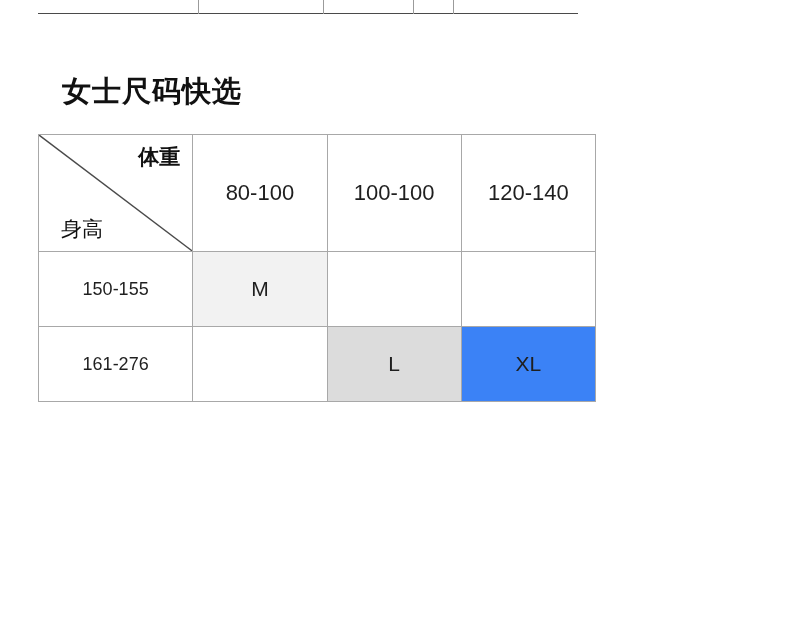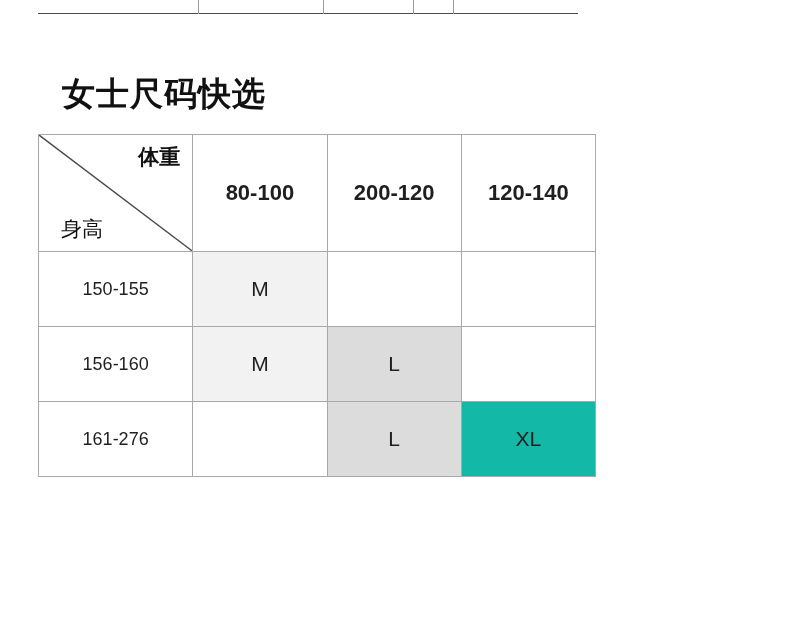--- a/index.html
+++ b/index.html
@@ -39,21 +39,21 @@
     width: 0;
     height: 44px;
     border-left: 1px solid #9b9b9b;
   }
 
   
   .heading {
     position: absolute;
     left: 62px;
     top: 72px;
-    font-size: 33px;
+    font-size: 29px;
     font-weight: bold;
     letter-spacing: 1px;
     color: #111;
     white-space: nowrap;
   }
 
   
   .size-table {
     position: absolute;
     left: 38px;
@@ -102,30 +102,29 @@
     position: absolute;
     left: 22px;
     bottom: 8px;
     font-size: 21px;
     font-weight: normal;
     color: #111;
   }
   .size-table td.weight-head {
     font-size: 22px;
     color: #1f1f1f;
-    font-weight: bold;
   }
   .size-table td.row-head {
     font-size: 18px;
   }
 
   
   .fill-m  { background: #f2f2f2; }
   .fill-l  { background: #dcdcdc; }
-  .fill-xl { background: #14b8a6; }
+  .fill-xl { background: #3b82f6; }
   .fill-none { background: #ffffff; }
 </style>
 </head>
 <body>
 
 <div class="top-fragment">
   <div class="tf-row"></div>
   <div class="tf-v" style="left:160px;"></div>
   <div class="tf-v" style="left:285px;"></div>
   <div class="tf-v" style="left:375px;"></div>
@@ -144,37 +143,31 @@
   <tbody>
     <tr class="header-row">
       <td class="corner">
         <svg class="diag" viewBox="0 0 154 116" preserveAspectRatio="none">
           <line x1="0" y1="0" x2="154" y2="116" stroke="#4a4a4a" stroke-width="1.4"></line>
         </svg>
         <span class="lbl-weight">体重</span>
         <span class="lbl-height">身高</span>
       </td>
       <td class="weight-head">80-100</td>
-      <td class="weight-head">200-120</td>
+      <td class="weight-head">100-100</td>
       <td class="weight-head">120-140</td>
     </tr>
 
     <tr>
       <td class="row-head">150-155</td>
       <td class="fill-m">M</td>
       <td class="fill-none"></td>
       <td class="fill-none"></td>
     </tr>
 
-    <tr>
-      <td class="row-head">156-160</td>
-      <td class="fill-m">M</td>
-      <td class="fill-l">L</td>
-      <td class="fill-none"></td>
-    </tr>
 
     <tr>
       <td class="row-head">161-276</td>
       <td class="fill-none"></td>
       <td class="fill-l">L</td>
       <td class="fill-xl">XL</td>
     </tr>
 
   </tbody>
 </table>

